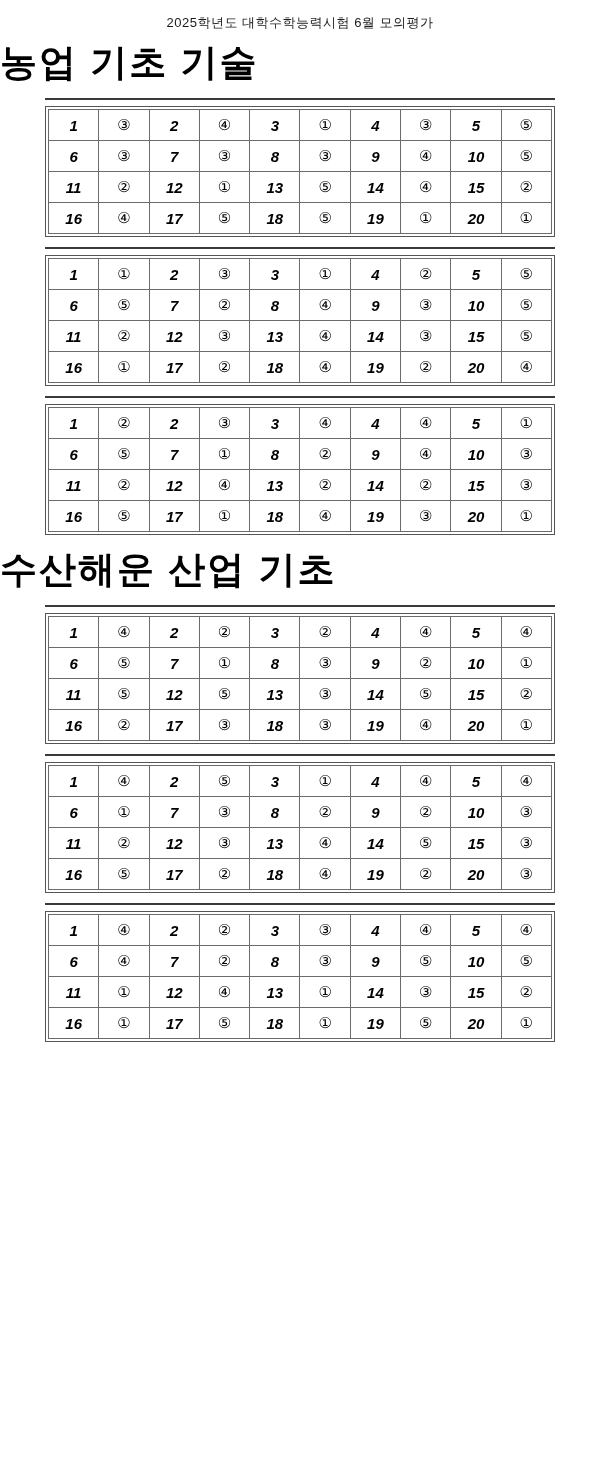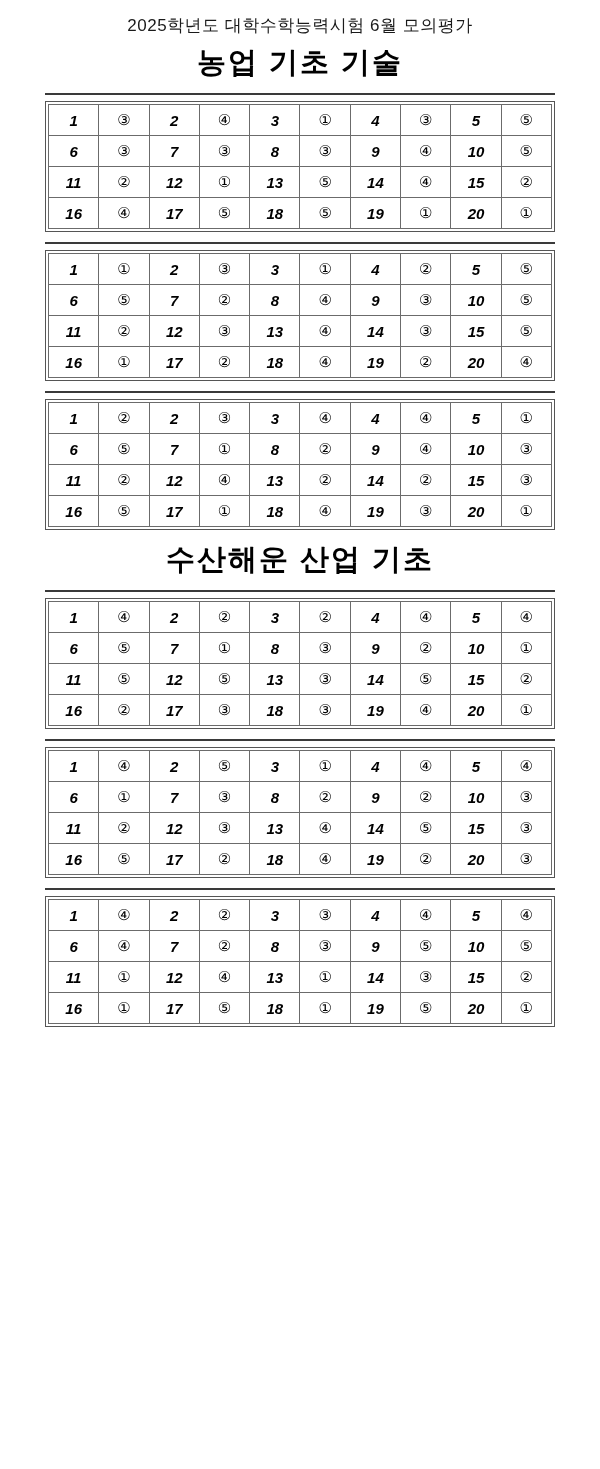--- a/index.html
+++ b/index.html
@@ -13,32 +13,31 @@
     font-family: "Liberation Sans", sans-serif;
     color: #111111;
   }
   .page {
     width: 600px;
     box-sizing: border-box;
     padding: 14px 0 18px 0;
   }
   .doc-header {
     text-align: center;
-    font-size: 17px;
+    font-size: 13px;
     font-weight: 500;
     letter-spacing: 0.5px;
     color: #1a1a1a;
     margin-bottom: 6px;
   }
   .section {
     margin-bottom: 10px;
   }
   .section-title {
-    text-align: center;
-    font-size: 29px;
+    font-size: 37px;
     font-weight: bold;
     letter-spacing: 2px;
     color: #000000;
     margin: 2px 0 10px 0;
   }
   .section:first-of-type .section-title {
     margin-top: 4px;
   }
   .rule {
     width: 510px;

